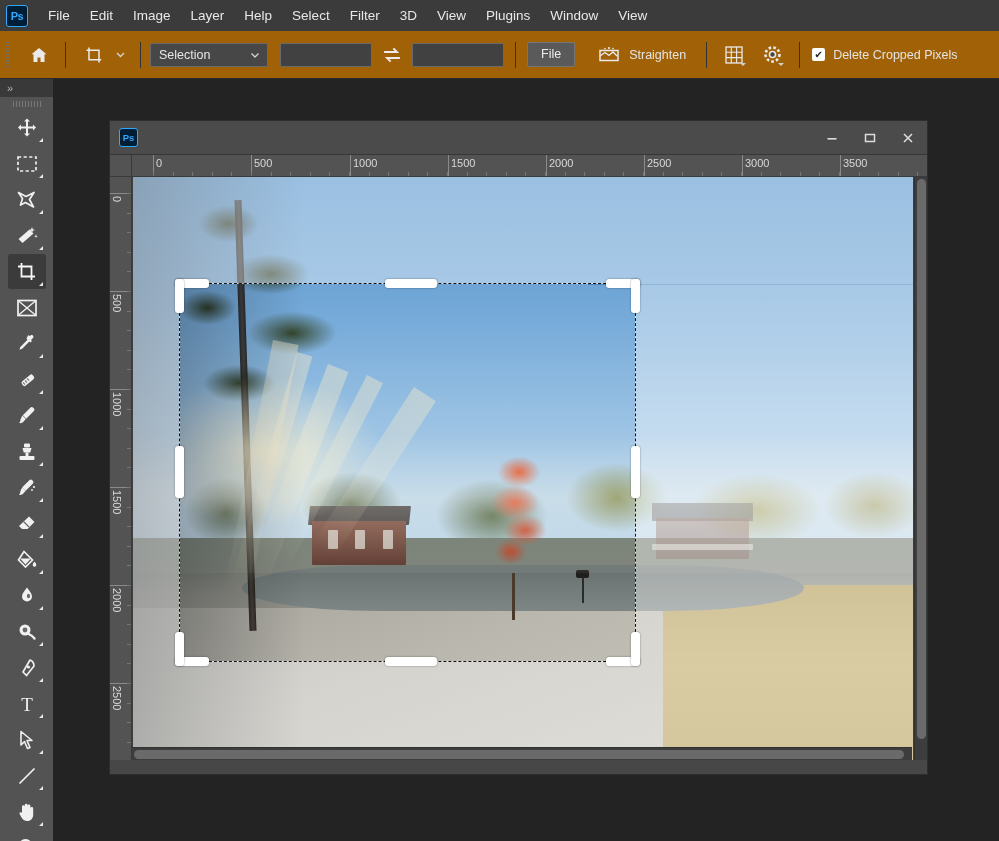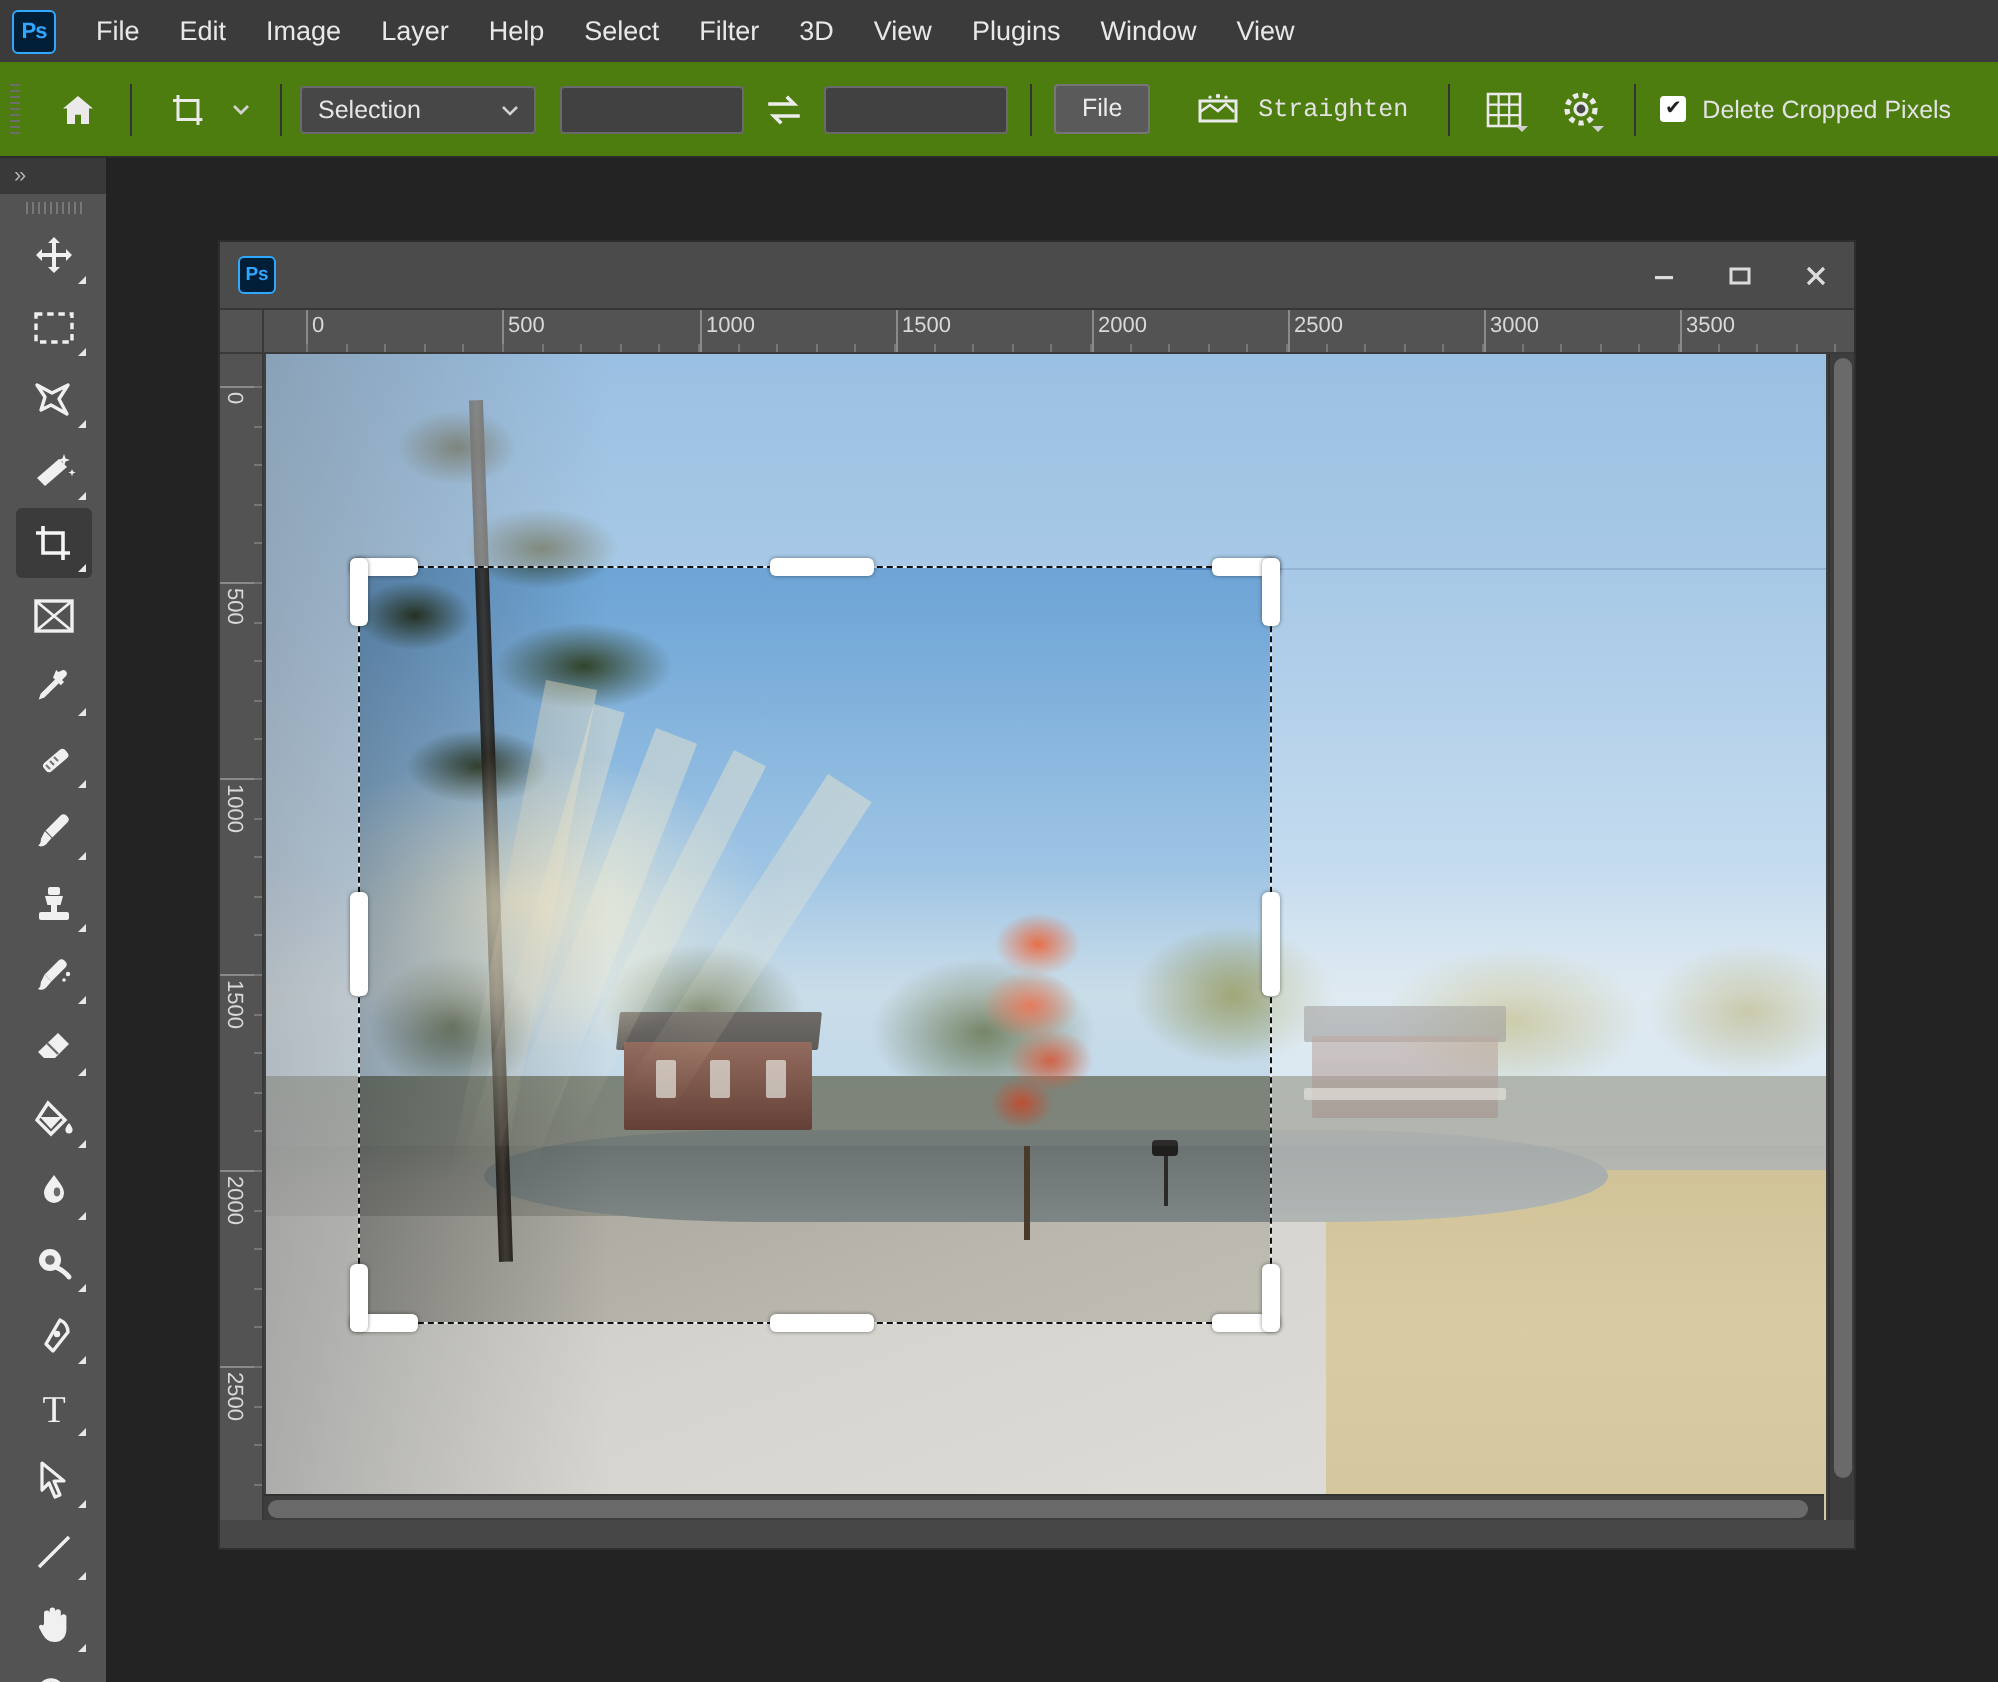--- a/index.html
+++ b/index.html
@@ -25,21 +25,21 @@
     letter-spacing: -0.5px;
   }
   .menu-item {
     color: #e8e8e8; font-size: 13.5px; padding: 4px 10px;
     white-space: nowrap; cursor: default;
   }
 
   
   #optionsbar {
     position: absolute; left: 0; top: 31px; width: 999px; height: 48px;
-    background: #4d7c0f;
+    background: #a16207;
     display: flex; align-items: center;
     border-bottom: 1px solid #2b2b2b;
   }
   .ob-grip {
     width: 5px; height: 26px; margin-left: 5px; margin-right: 4px;
     background-image: repeating-linear-gradient(to bottom, #6e6e6e 0 1px, transparent 1px 3px);
   }
   .ob-sep { width: 1px; height: 26px; background: #333; margin: 0 9px; }
   .ob-btn {
     display: flex; align-items: center; justify-content: center;
@@ -341,21 +341,21 @@
       <path d="M2 5h12l-3-3M16 11H4l3 3" stroke="#ececec" stroke-width="1.8" fill="none" stroke-linecap="square"></path>
     </svg>
   </div>
 
   <input class="ob-field" id="crop-height" style="width: 92px;" value="">
 
   <div class="ob-sep" style="margin:0 11px;"></div>
 
   <div class="ob-pushbtn">File</div>
 
-  <div id="straighten-group" style="margin-left:14px;padding:3px 8px;border-radius:2px;font-family:Liberation Mono, monospace;">
+  <div id="straighten-group" style="margin-left:14px;padding:3px 8px;border-radius:2px;">
     <div class="icon-withcaret">
       <svg width="24" height="20" viewBox="0 0 24 20">
         <rect x="3" y="5.5" width="18" height="10" stroke="#eaeaea" stroke-width="1.5" fill="none"></rect>
         <path d="M3 11l5-3.5 4 3 4-3.5 4 4" stroke="#eaeaea" stroke-width="1.3" fill="none"></path>
         <circle cx="12" cy="3" r="1.1" fill="#eaeaea"></circle>
         <circle cx="8" cy="3.6" r="0.8" fill="#eaeaea"></circle>
         <circle cx="16" cy="3.6" r="0.8" fill="#eaeaea"></circle>
       </svg>
     </div>
     <span class="ob-label">Straighten</span>

